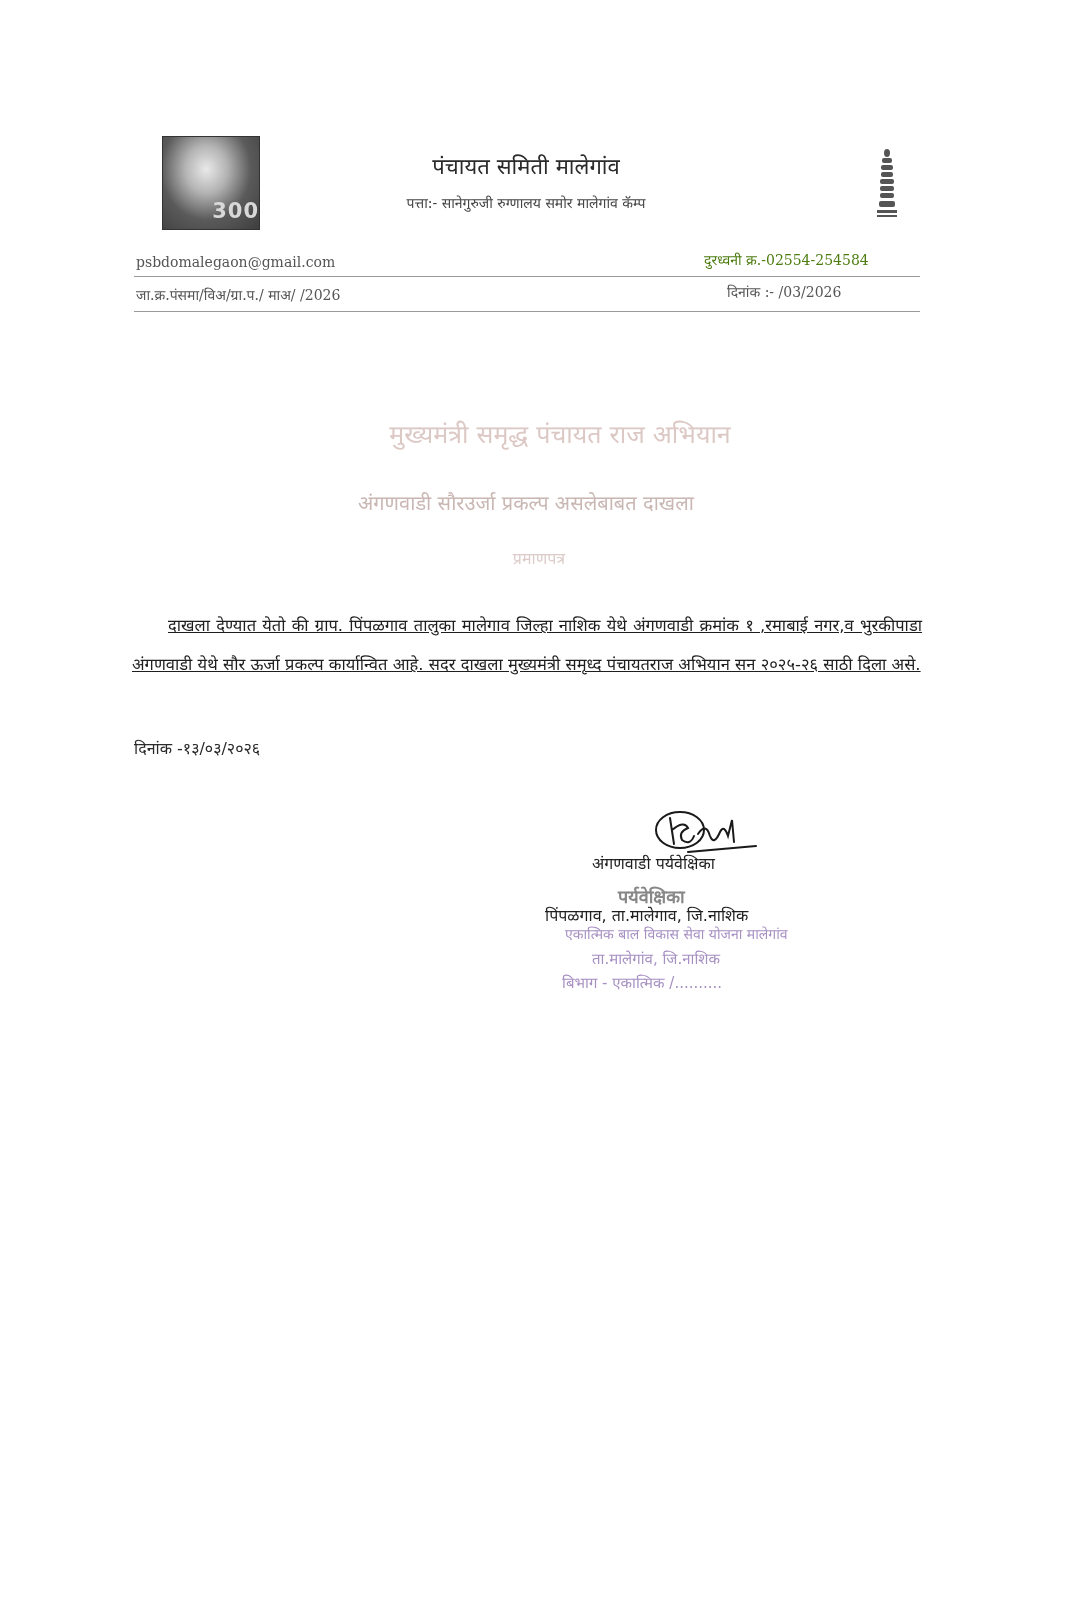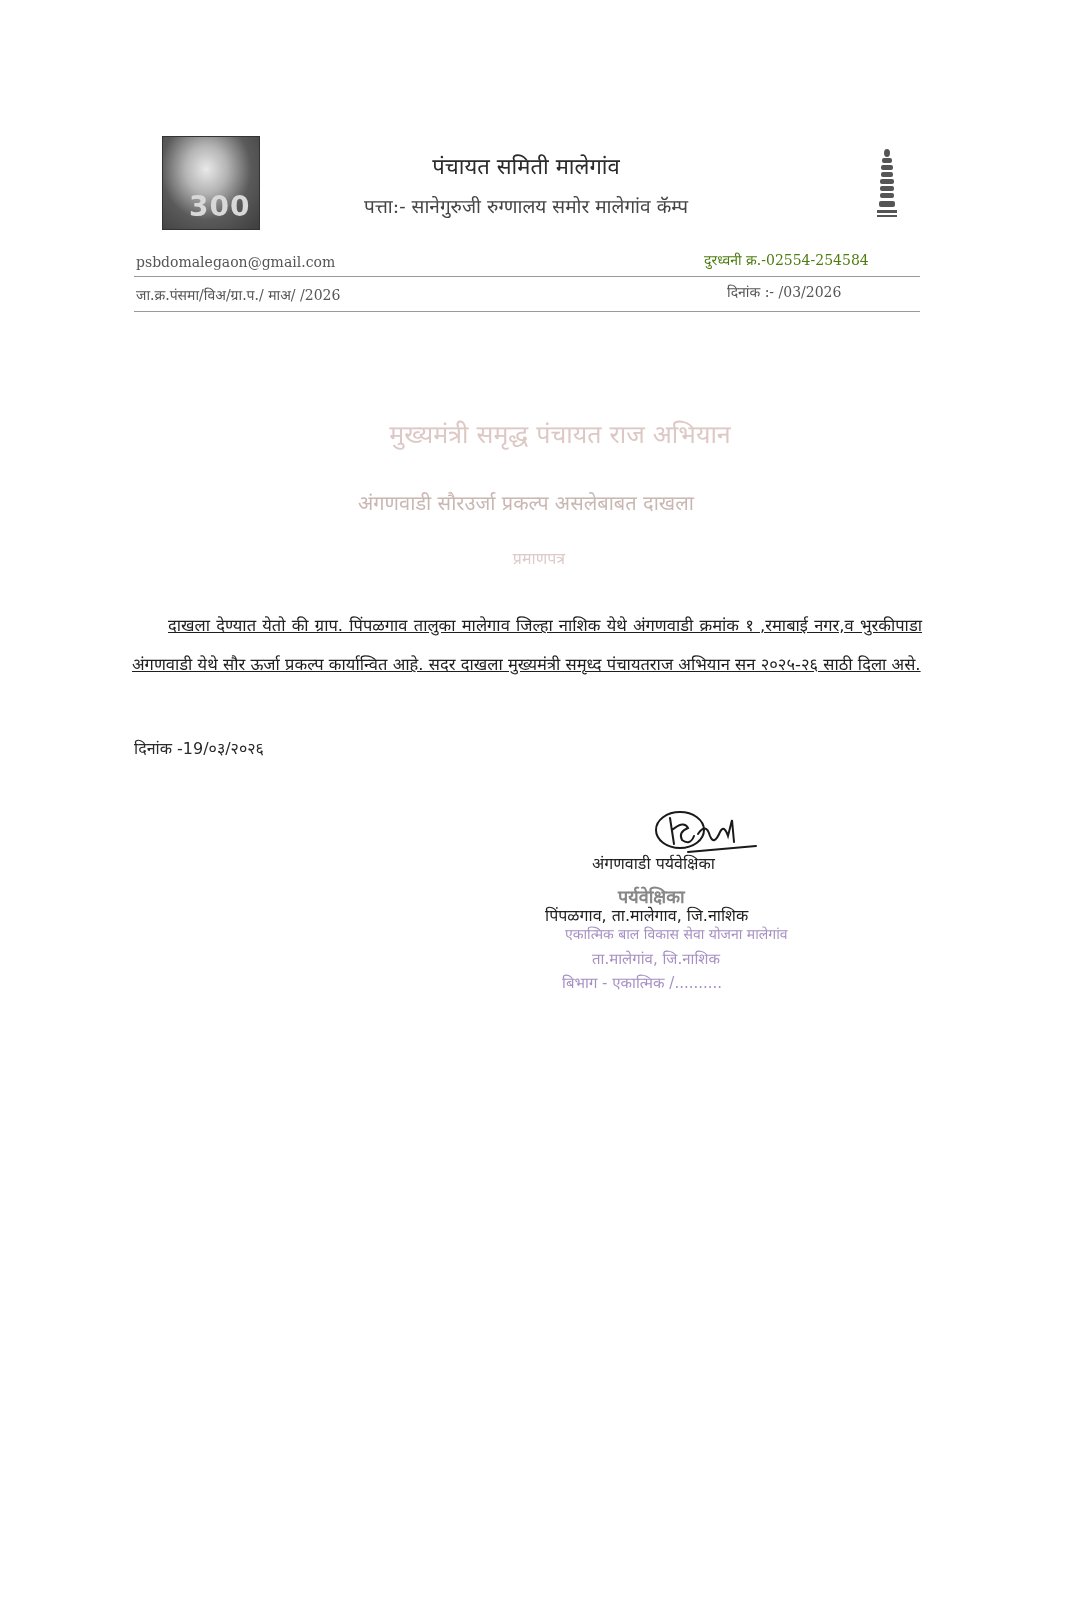--- a/index.html
+++ b/index.html
@@ -7,31 +7,31 @@
     width: 1082px; height: 1600px; background: #ffffff; position: relative;
     font-family: "DejaVu Serif", "Liberation Serif", serif; color: #2a2a2a; overflow: hidden;
   }
   .abs { position: absolute; }
   .logo-left {
     left: 162px; top: 136px; width: 96px; height: 92px;
     background: radial-gradient(ellipse at 45% 35%, #e9e9e9 0%, #b4b4b4 28%, #5a5a5a 60%, #3e3e3e 100%);
     border: 1px solid #333;
   }
   .logo-left .num {
-    position: absolute; left: 0; right: 0; bottom: 6px; text-align: left;
-    font-family: "DejaVu Sans", sans-serif; font-weight: bold; font-size: 28px; color: #d8d8d8; letter-spacing: 1px; margin-left: 26px;
+    position: absolute; left: 0; right: 0; bottom: 6px; text-align: right;
+    font-family: "DejaVu Sans", sans-serif; font-weight: bold; font-size: 21px; color: #d8d8d8; letter-spacing: 1px; margin-left: 26px;
   }
   .logo-right {
     left: 876px; top: 147px; width: 22px; height: 74px;
   }
   .office-name {
     left: 0; width: 1052px; top: 150px; text-align: center; font-size: 22px; color: #2b2b2b;
   }
   .office-addr {
-    left: 0; width: 1052px; top: 193px; text-align: center; font-size: 19px; color: #444;
+    left: 0; width: 1052px; top: 193px; text-align: center; font-size: 14px; color: #444;
   }
   .email { left: 136px; top: 254px; font-size: 14px; color: #555; }
   .phone { left: 704px; top: 250px; font-size: 14px; color: #4d7c0f; }
   .hr { left: 134px; width: 786px; height: 1px; background: #999; }
   .ref { left: 136px; top: 285px; font-size: 14px; color: #555; }
   .date-top { left: 727px; top: 282px; font-size: 14px; color: #555; }
   .faded-title {
     left: 0; width: 1052px; top: 416px; text-align: center; font-size: 25px; color: #dcc8c4; padding-left: 34px;
   }
   .faded-sub {
@@ -83,21 +83,21 @@
 <div class="abs hr" style="top:276px;"></div>
 <div class="abs ref">जा.क्र.पंसमा/विअ/ग्रा.प./ माअ/      /2026</div>
 <div class="abs date-top">दिनांक :-      /03/2026</div>
 <div class="abs hr" style="top:311px;"></div>
 
 <div class="abs faded-title">मुख्यमंत्री समृद्ध पंचायत राज अभियान</div>
 <div class="abs faded-sub">अंगणवाडी सौरउर्जा प्रकल्प असलेबाबत दाखला</div>
 <div class="abs faded-cert">प्रमाणपत्र</div>
 
 <div class="abs body-text">दाखला देण्यात येतो की ग्राप. पिंपळगाव  तालुका मालेगाव  जिल्हा नाशिक येथे अंगणवाडी क्रमांक १ ,रमाबाई नगर,व भुरकीपाडा अंगणवाडी  येथे सौर ऊर्जा प्रकल्प कार्यान्वित आहे. सदर दाखला मुख्यमंत्री समृध्द पंचायतराज अभियान सन २०२५-२६ साठी दिला असे.</div>
-<div class="abs date-bottom">दिनांक -19/०३/२०२६</div>
+<div class="abs date-bottom">दिनांक -१३/०३/२०२६</div>
 
 <svg class="abs signature" viewBox="0 0 118 52">
   <g fill="none" stroke="#1a1a1a" stroke-width="2" stroke-linecap="round">
     <ellipse cx="32" cy="24" rx="24" ry="18"></ellipse>
     <path d="M22 12 L26 38 M24 24 Q36 14 40 22 Q30 26 34 34 Q42 40 46 30"></path>
     <path d="M50 28 Q58 16 62 30 Q66 40 72 26 Q76 18 80 30 L84 14 L86 36"></path>
     <path d="M40 46 L108 40"></path>
   </g>
 </svg>
 

